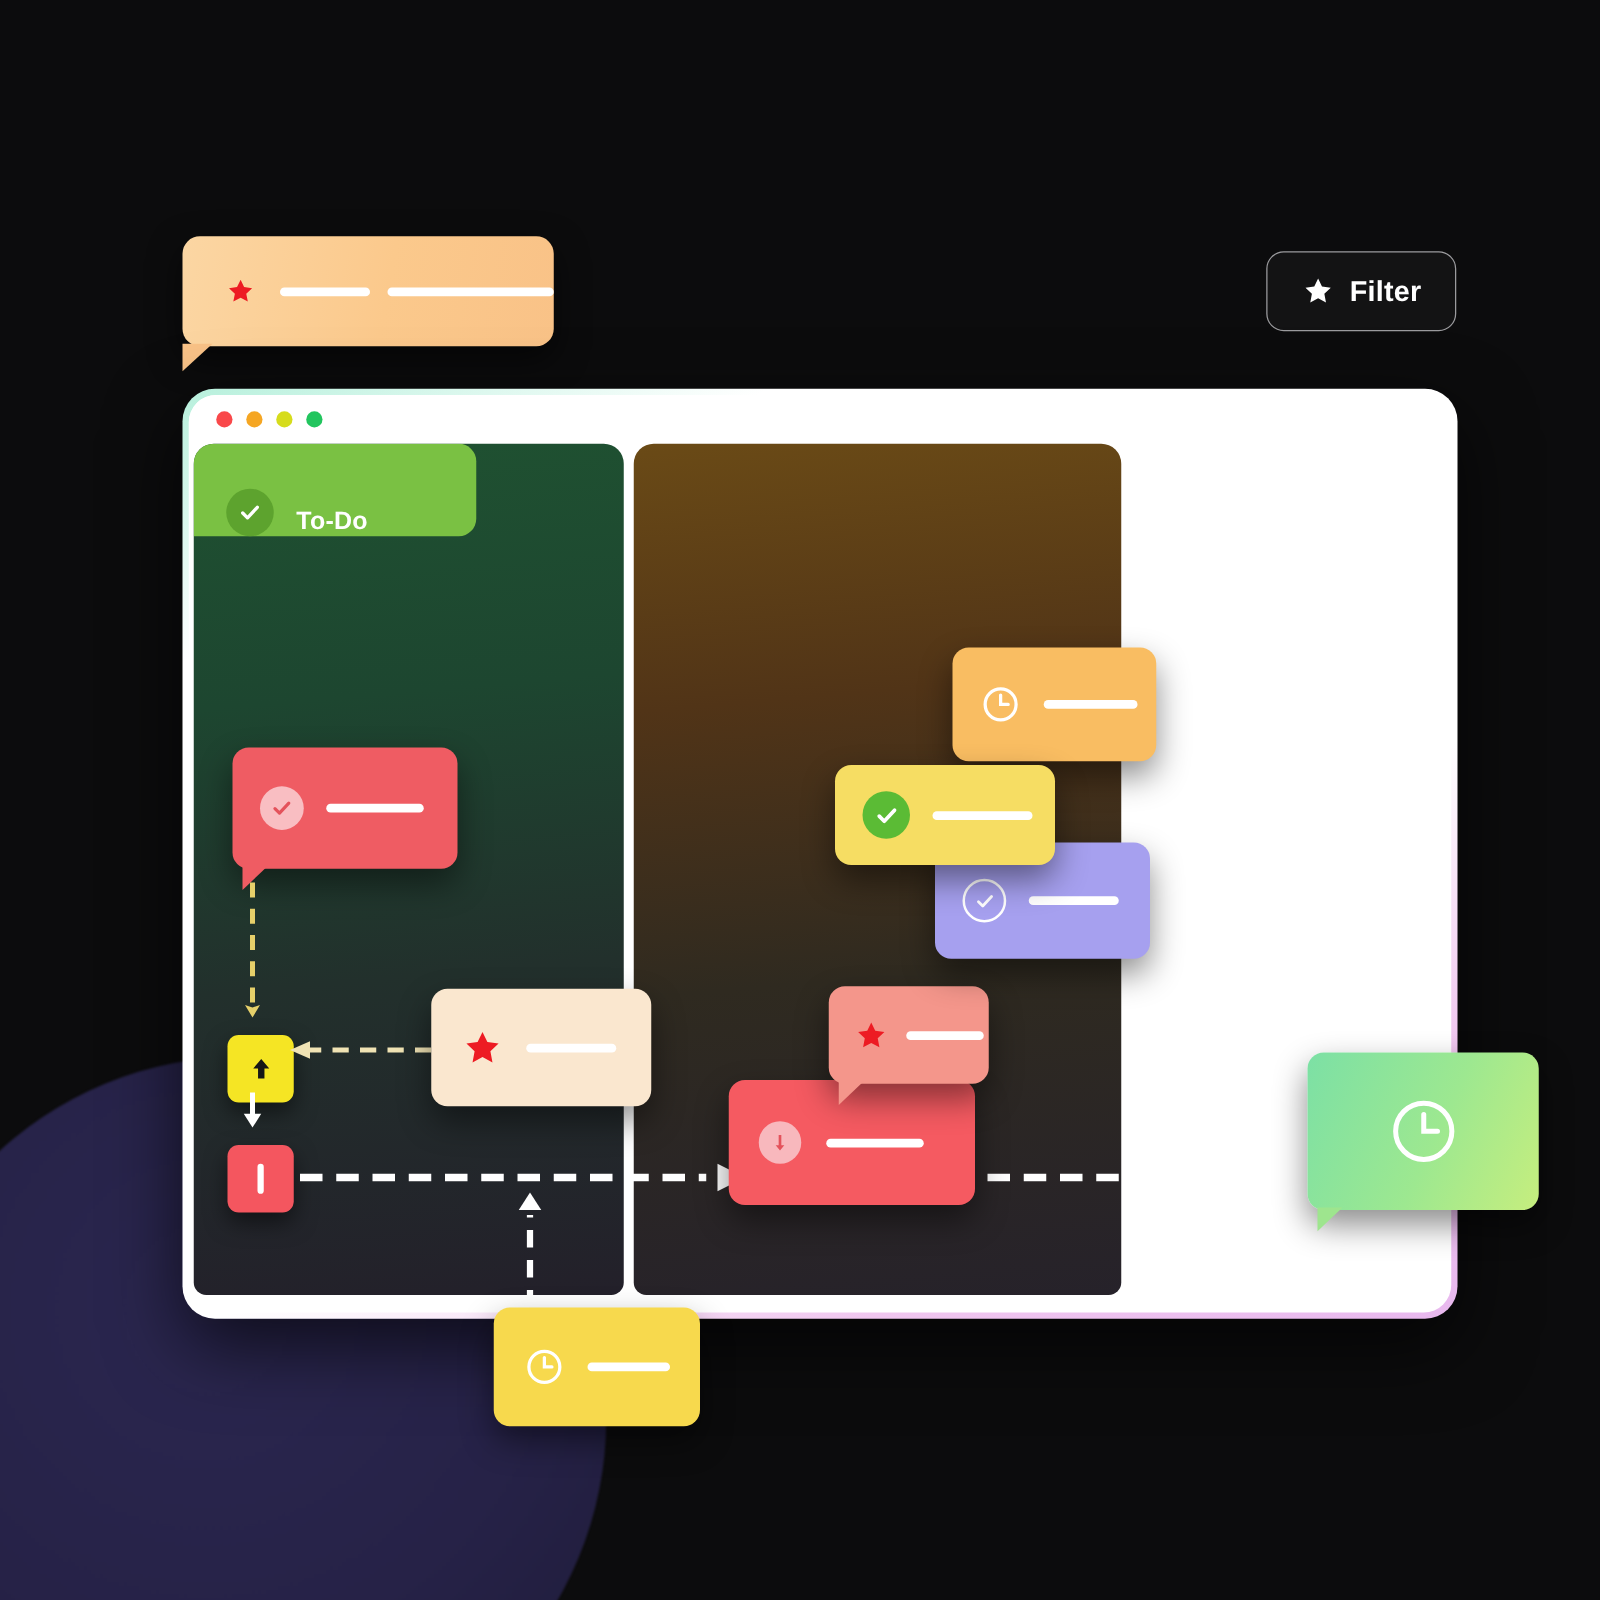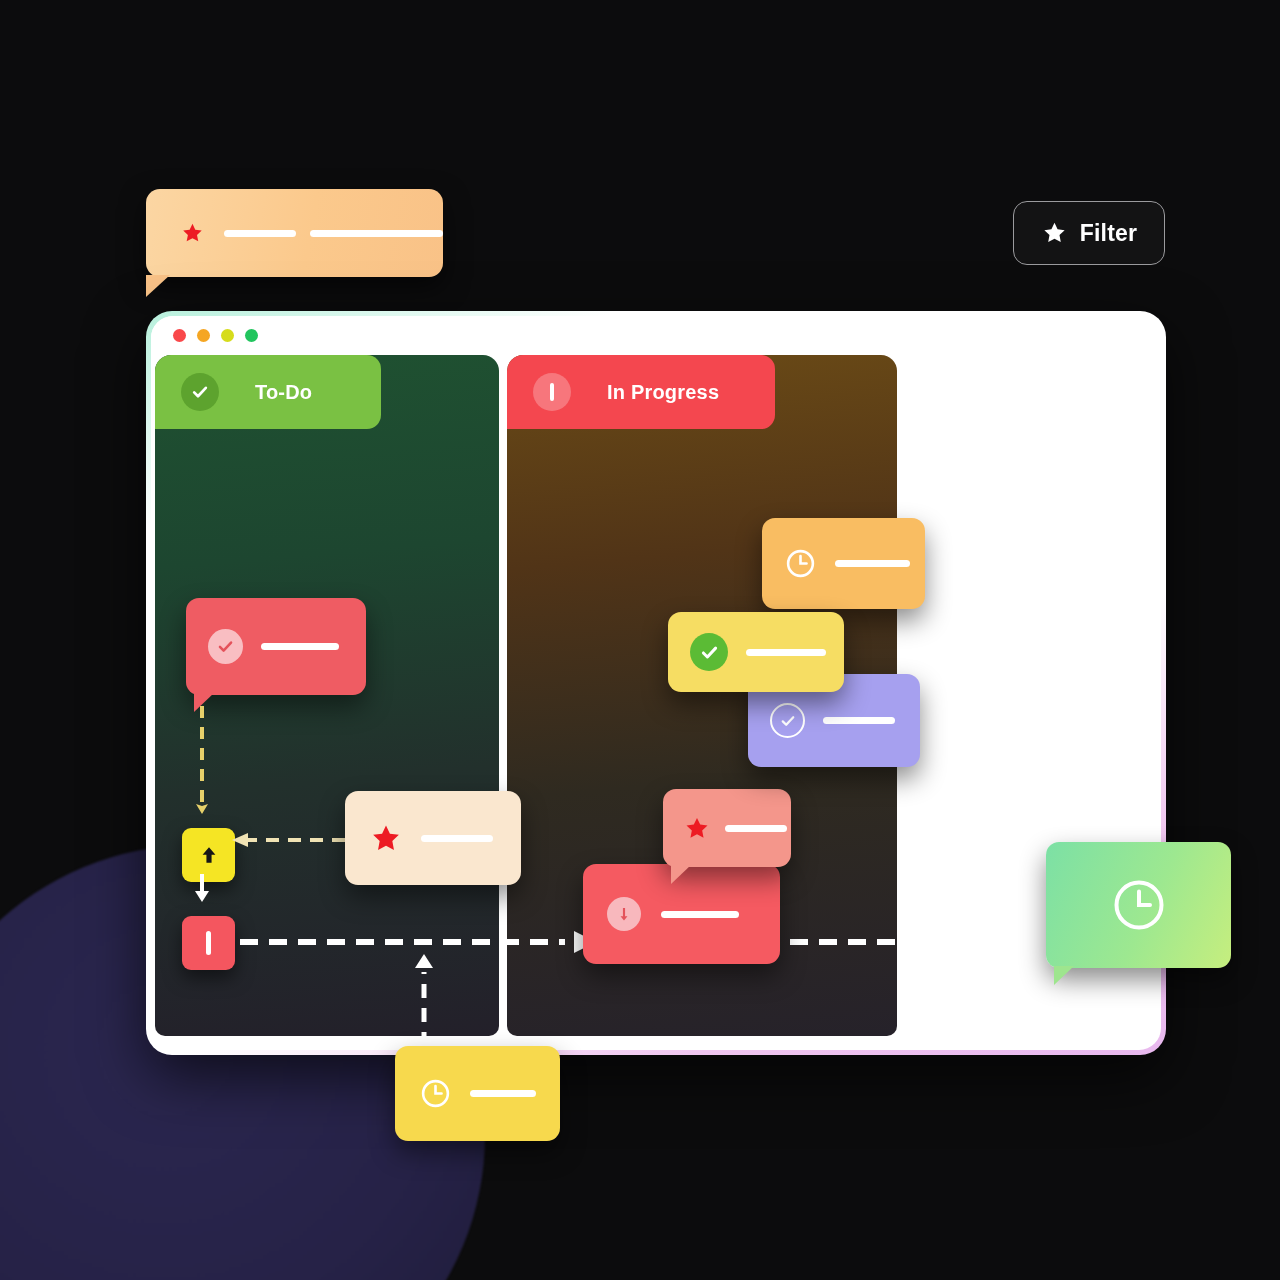--- a/index.html
+++ b/index.html
@@ -54,21 +54,21 @@
   .dot{ width:13px; height:13px; border-radius:50%; }
   .dot.r{background:#f9484a;} .dot.o{background:#f5a623;} .dot.y{background:#d6dc1c;} .dot.g{background:#22c55e;}
 
   .board{ position:absolute; left:0; top:39px; right:0; bottom:0; display:flex; gap:8px; padding:0 2px 14px 4px;}
   .column{ position:relative; border-radius:16px 16px 10px 10px; overflow:hidden;}
   .col-todo{ width:344px; background:linear-gradient(175deg,#1f5131 0%,#1d4630 30%,#22302c 62%,#23202a 100%); }
   .col-prog{ width:390px; background:linear-gradient(175deg,#6a4a16 0%,#513417 30%,#2f2a20 62%,#26222a 100%); }
   .col-done{ width:266px; background:linear-gradient(175deg,#7b3a16 0%,#5a3418 28%,#2b2e25 62%,#1f2b28 100%); }
 
   .col-head{
-    position:relative; height:74px; display:flex; align-items:center; gap:36px;
+    position:relative; height:74px; display:flex; align-items:flex-end; gap:18px;
     padding-left:26px; border-radius:14px 14px 0 0;
   }
   .col-head .bubble-bg{
     position:absolute; left:0; top:0; height:100%; border-radius:14px 14px 14px 0;
   }
   .col-head > *{ position:relative; z-index:2; }
   .head-icon{
     width:38px; height:38px; border-radius:50%;
     display:flex; align-items:center; justify-content:center;
     font-size:21px; color:#fff; font-weight:700;
@@ -156,27 +156,20 @@
           <svg width="22" height="26" viewBox="0 0 24 24">
             <path fill="#161616" d="M12 3.5l7 8.2h-4.2v8.8H9.2v-8.8H5z"></path>
           </svg>
         </div>
         <div class="mini-box" style="left:27px; top:561px; width:53px; height:54px; background:#f4565f;">
           <span style="display:block;width:5px;height:24px;border-radius:3px;background:#fff;"></span>
         </div>
       </div>
 
       <div class="column col-prog">
-        <div class="col-head">
-          <div class="bubble-bg" style="width:268px;background:#f4474f;border-radius:14px 14px 14px 0;"></div>
-          <div class="head-icon" style="background:rgba(255,255,255,.26);">
-            <span style="display:block;width:4px;height:18px;border-radius:2px;background:#fff;"></span>
-          </div>
-          <span class="col-title">In Progress</span>
-        </div>
 
         <div class="card" style="left:76px; top:509px; width:197px; height:100px; background:#f55a61; padding-left:24px; gap:20px; z-index:5;">
           <div class="circ ic" style="width:34px;height:34px;background:#f8b8bd;">
             <svg width="16" height="18" viewBox="0 0 24 24">
                 <path fill="#e4525b" d="M10.4 3h3.2v12.4h3.6L12 21.6 6.8 15.4h3.6z"></path>
               </svg>
           </div>
           <span class="line-ph" style="width:78px"></span>
         </div>
       </div>

